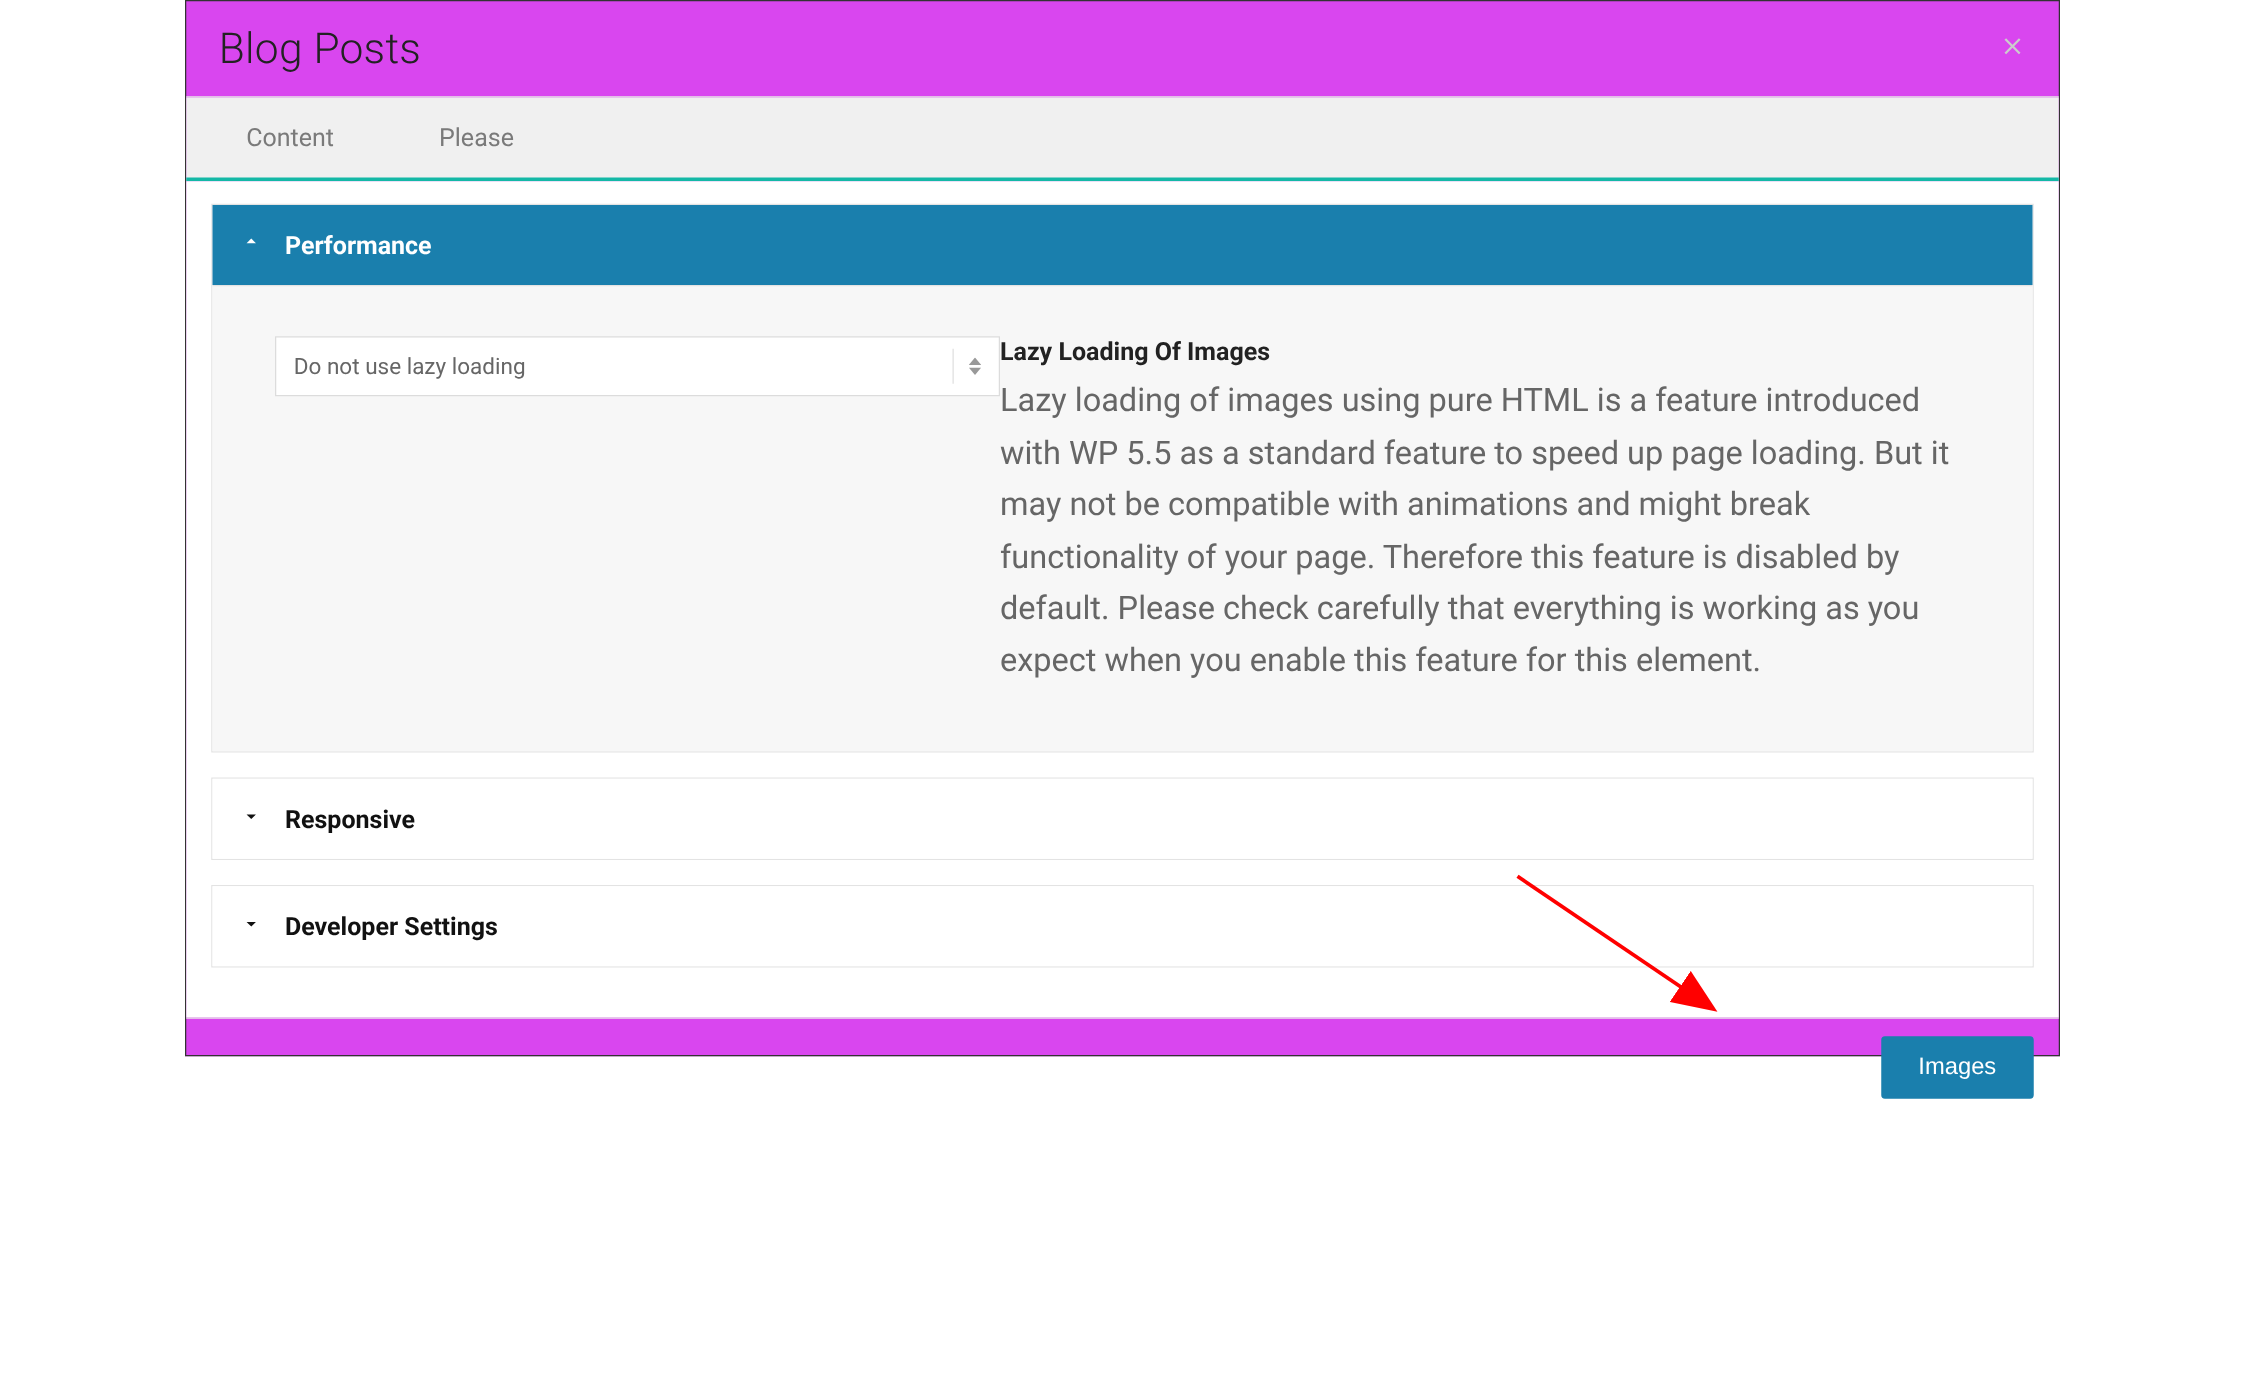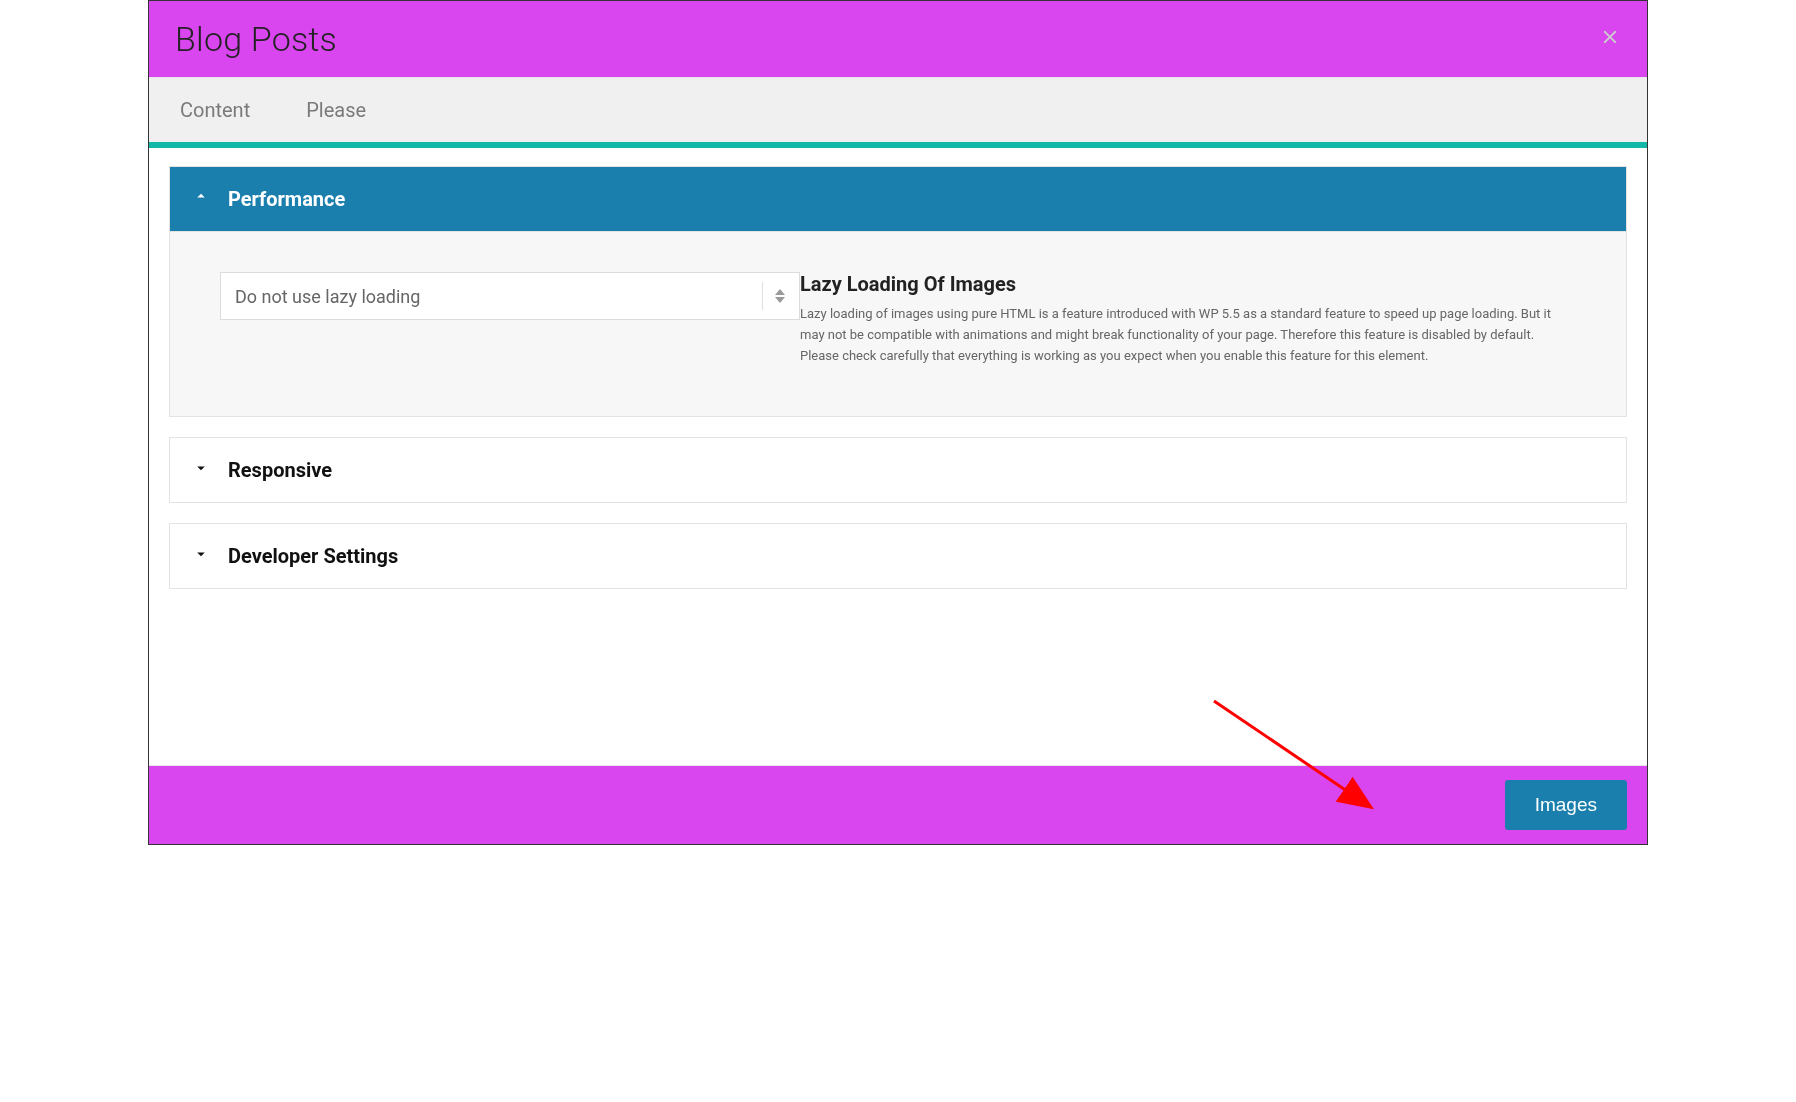--- a/index.html
+++ b/index.html
@@ -46,22 +46,23 @@
       line-height: 1;
     }
     .close-icon svg {
       width: 22px;
       height: 22px;
       fill: #ccc;
     }
     .tabs-bar {
       background: #f0f0f0;
       display: flex;
-      padding: 0 3px;
-      border-bottom: 6px solid #14b8a6;
+      padding: 0 20px;
+      border-bottom: 3px solid #14b8a6;
+      gap: 28px;
     }
     .tab {
       padding: 20px 28px;
       font-size: 20px;
       color: #7a7a7a;
       cursor: pointer;
     }
     .tab.active {
       background: #fff;
       color: #1a7fad;
@@ -155,21 +156,21 @@
       height: 6px;
       fill: #999;
     }
     .field-title {
       font-size: 20px;
       font-weight: 700;
       color: #222;
       margin-bottom: 8px;
     }
     .field-desc {
-      font-size: 13px;
+      font-size: 26px;
       color: #666;
       line-height: 1.6;
     }
     .modal-footer {
       border-top: 1px solid #e6e6e6;
       padding: 14px 20px;
       display: flex;
       justify-content: flex-end;
     }
     .save-button {

